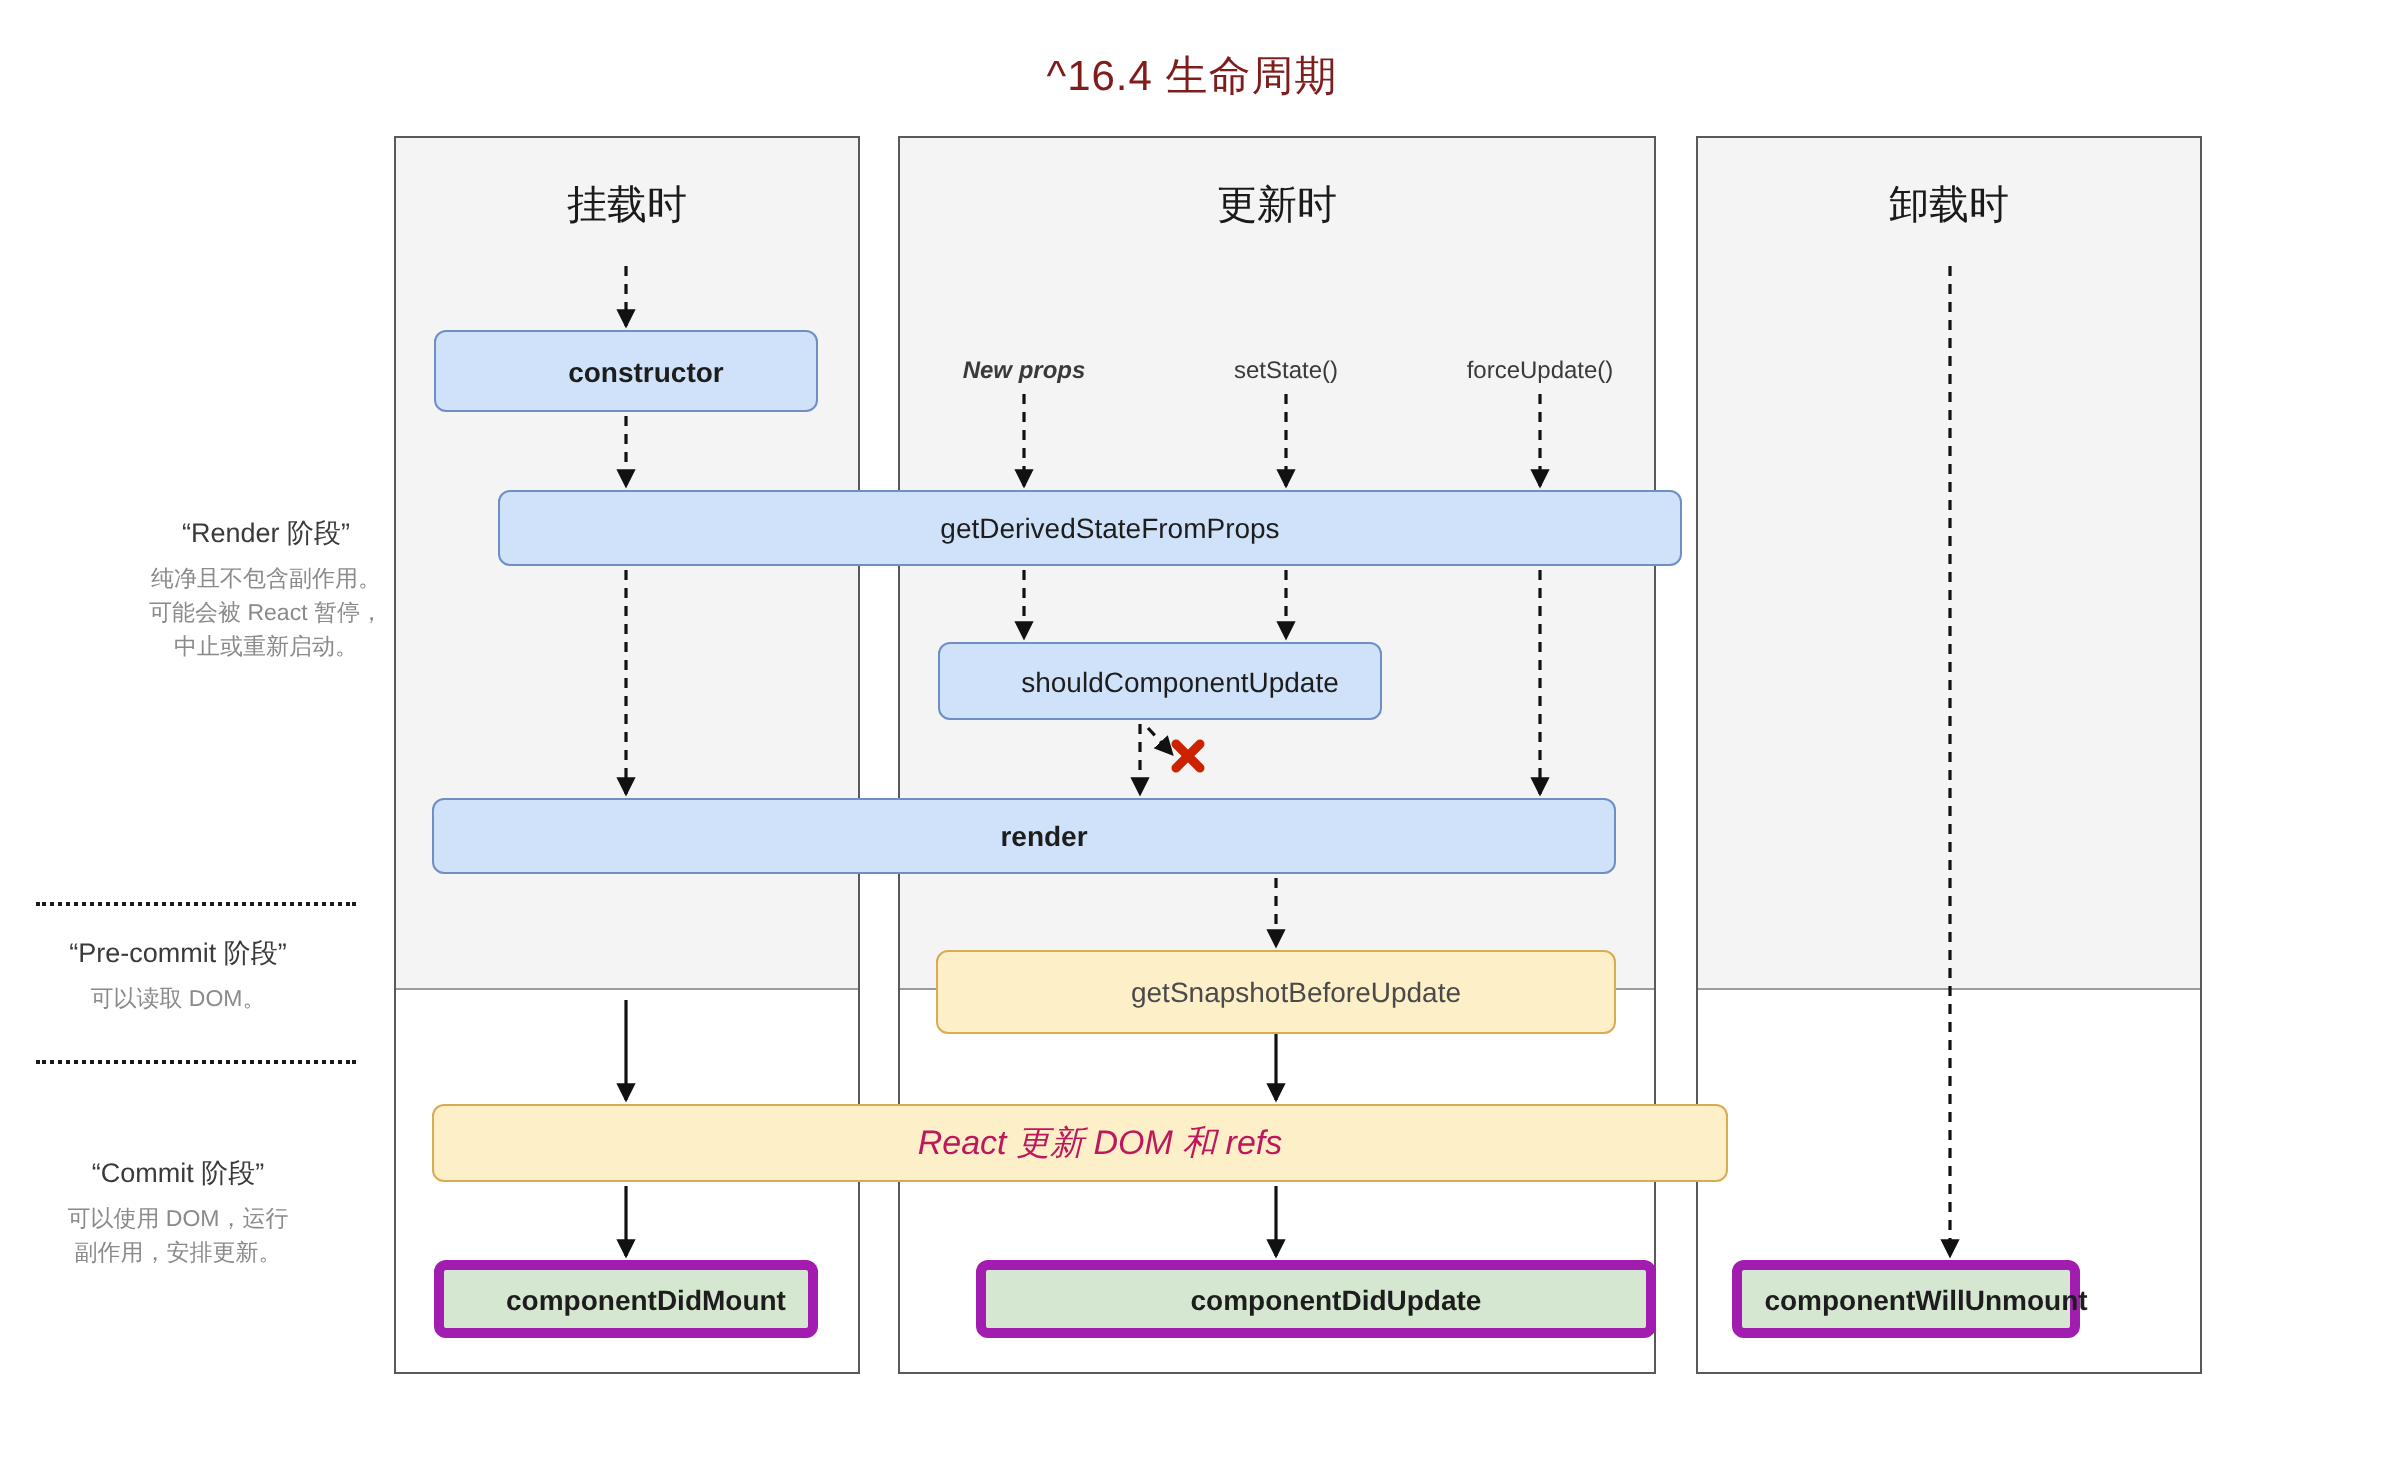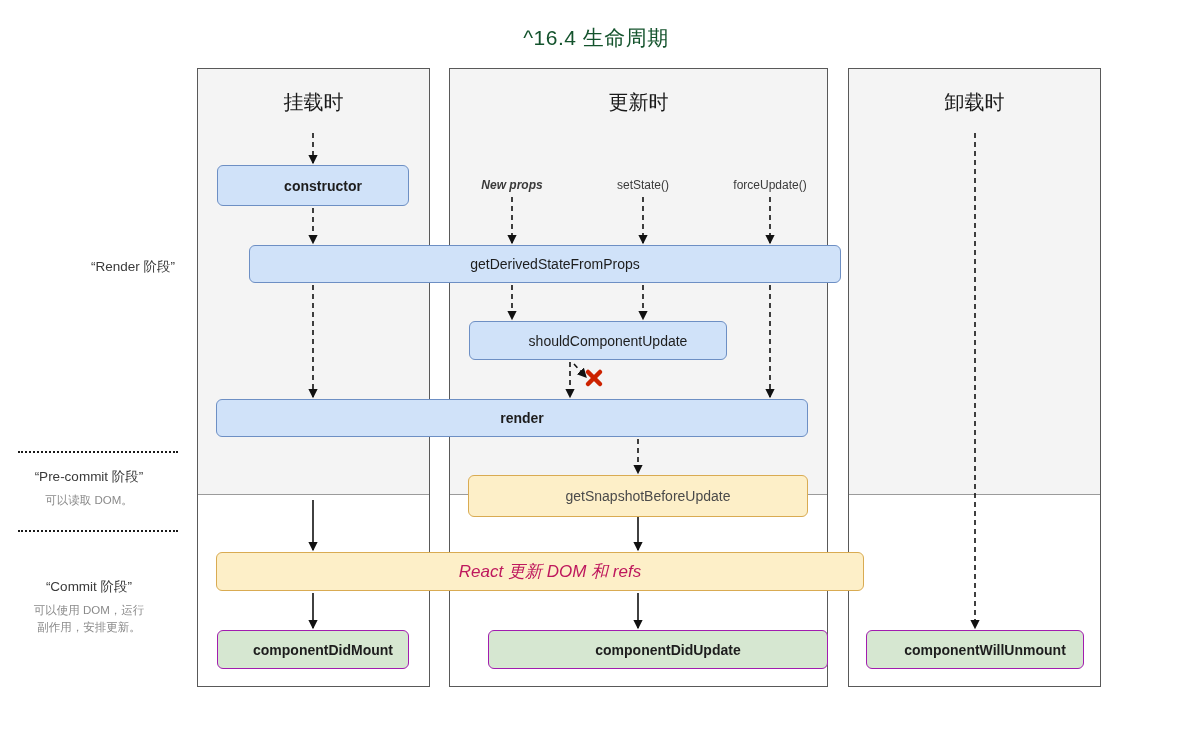--- a/index.html
+++ b/index.html
@@ -3,21 +3,21 @@
 <meta charset="utf-8">
 <style>
   html,body{margin:0;padding:0;background:#ffffff;}
   body{
     width:1192px;height:730px;position:relative;overflow:hidden;
     font-family:"Liberation Sans","DejaVu Sans",sans-serif;
     color:#222222;
   }
   #page-title{
     position:absolute;left:0;top:24px;width:1192px;text-align:center;
-    font-size:21px;color:#14532d;letter-spacing:0.5px;
+    font-size:21px;color:#7f1d1d;letter-spacing:0.5px;
   }
 
   
   .panel{position:absolute;border:1px solid #595959;box-sizing:border-box;background:#ffffff;}
   #panel-mount{left:197px;top:68px;width:233px;height:619px;}
   #panel-update{left:449px;top:68px;width:379px;height:619px;}
   #panel-unmount{left:848px;top:68px;width:253px;height:619px;}
 
   
   .panel-grey{position:absolute;left:0;top:0;right:0;height:426px;background:#f4f4f4;border-bottom:1px solid #9b9b9b;box-sizing:border-box;}
@@ -42,50 +42,53 @@
   #legend-commit{top:578px;}
 
   
   .node{
     position:absolute;box-sizing:border-box;border-radius:6px;
     display:flex;align-items:center;justify-content:center;
     font-size:14px;text-align:left;padding-left:20px;
   }
   .blue{background:#d0e2f9;border:1px solid #6d8fc4;color:#1d1d1d;}
   .yellow{background:#fdefc8;border:1px solid #d9ab52;color:#4a4a4a;}
-  .green{background:#d6e7d1;border:1px solid #a21caf;color:#1d1d1d;}
+  .green{background:#d6e7d1;border:5px solid #a21caf;color:#1d1d1d;}
 
   #n-constructor{left:217px;top:165px;width:192px;height:41px;font-weight:bold;}
   #n-gdsfp{left:216px;top:245px;width:592px;height:38px;margin-left:33px;}
-  #n-scu{left:469px;top:321px;width:258px;height:39px;}
+  #n-scu{left:469px;top:321px;width:222px;height:39px;}
   #n-render{left:216px;top:399px;width:592px;height:38px;font-weight:bold;}
   #n-gsbu{left:468px;top:475px;width:340px;height:42px;}
   #n-reactdom{left:216px;top:552px;width:648px;height:39px;font-style:italic;font-size:17px;color:#be185d;}
   #n-cdm{left:217px;top:630px;width:192px;height:39px;font-weight:bold;}
   #n-cdu{left:488px;top:630px;width:340px;height:39px;font-weight:bold;}
-  #n-cwu{left:866px;top:630px;width:218px;height:39px;font-weight:bold;}
+  #n-cwu{left:866px;top:630px;width:174px;height:39px;font-weight:bold;}
 
   
   .trigger{position:absolute;font-size:12px;color:#3a3a3a;text-align:center;white-space:nowrap;}
   #t-newprops{left:462px;top:178px;width:100px;font-style:italic;font-weight:bold;}
   #t-setstate{left:593px;top:178px;width:100px;}
   #t-force{left:710px;top:178px;width:120px;}
 
   
   #arrows{position:absolute;left:0;top:0;width:1192px;height:730px;pointer-events:none;}
 
   #redx{position:absolute;left:583px;top:367px;width:22px;height:22px;}
 </style>
 </head>
 <body>
 
 <div id="page-title">^16.4 生命周期</div>
 
 <div class="legend" id="legend-render">
   <div class="lg-title">“Render 阶段”</div>
+  <div class="lg-body" style="white-space:pre-line">纯净且不包含副作用。
+可能会被 React 暂停，
+中止或重新启动。</div>
 </div>
 
 <div class="dotline" id="dot-1"></div>
 
 <div class="legend" id="legend-pre">
   <div class="lg-title">“Pre-commit 阶段”</div>
   <div class="lg-body" style="white-space:pre-line">可以读取 DOM。</div>
 </div>
 
 <div class="dotline" id="dot-2"></div>

